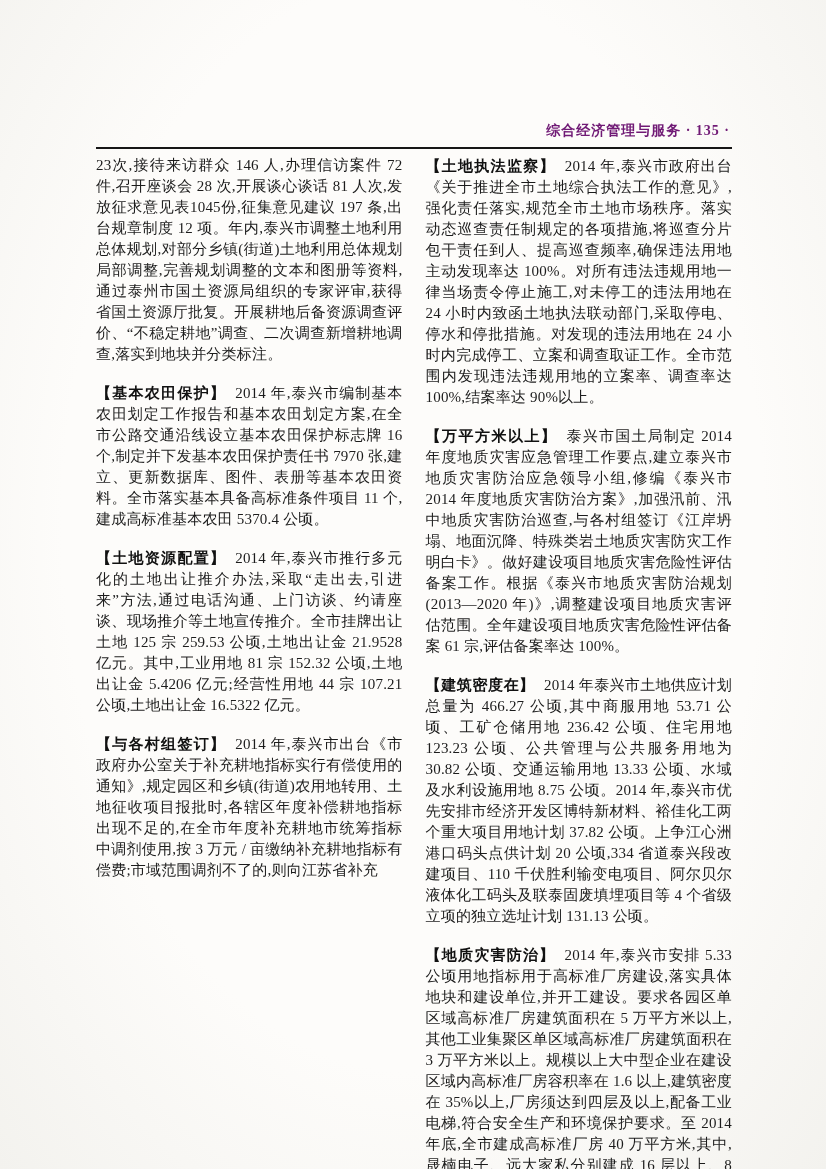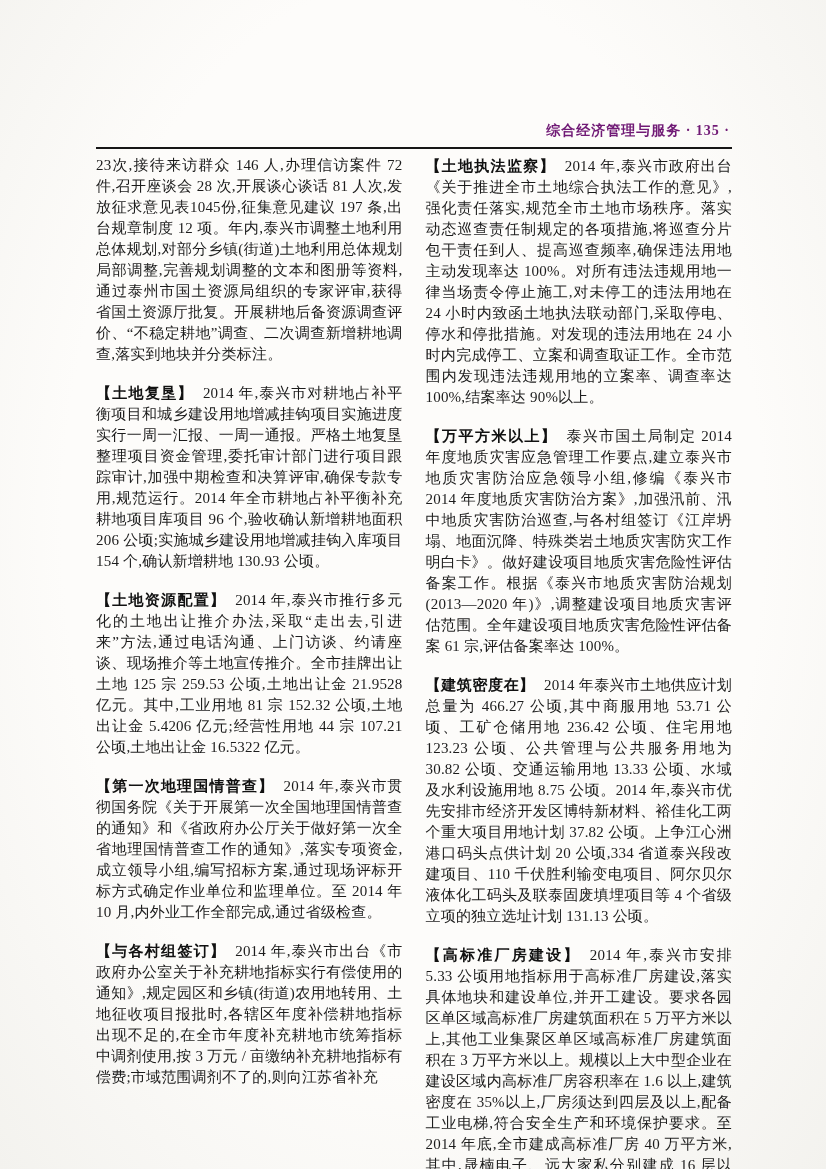--- a/index.html
+++ b/index.html
@@ -64,25 +64,24 @@
 
 <div class="page-content">
   <div class="running-header">
     <span>综合经济管理与服务</span>
     <span>· 135 ·</span>
   </div>
   <hr class="header-rule">
   <div class="columns">
     <div class="column" id="col-left">
         <p class="para"><span>23次,接待来访群众 146 人,办理信访案件 72 件,召开座谈会 28 次,开展谈心谈话 81 人次,发放征求意见表1045份,征集意见建议 197 条,出台规章制度 12 项。年内,泰兴市调整土地利用总体规划,对部分乡镇(街道)土地利用总体规划局部调整,完善规划调整的文本和图册等资料,通过泰州市国土资源局组织的专家评审,获得省国土资源厅批复。开展耕地后备资源调查评价、“不稳定耕地”调查、二次调查新增耕地调查,落实到地块并分类标注。</span></p>
-        <p class="para"><span class="sec-head">【土地复垦】</span><span>2014 年,泰兴市对耕地占补平衡项目和城乡建设用地增减挂钩项目实施进度实行一周一汇报、一周一通报。严格土地复垦整理项目资金管理,委托审计部门进行项目跟踪审计,加强中期检查和决算评审,确保专款专用,规范运行。2014 年全市耕地占补平衡补充耕地项目库项目 96 个,验收确认新增耕地面积 206 公顷;实施城乡建设用地增减挂钩入库项目 154 个,确认新增耕地 130.93 公顷。</span></p>
+        <p class="para"><span class="sec-head">【基本农田保护】</span><span>2014 年,泰兴市编制基本农田划定工作报告和基本农田划定方案,在全市公路交通沿线设立基本农田保护标志牌 16 个,制定并下发基本农田保护责任书 7970 张,建立、更新数据库、图件、表册等基本农田资料。全市落实基本具备高标准条件项目 11 个,建成高标准基本农田 5370.4 公顷。</span></p>
         <p class="para"><span class="sec-head">【土地资源配置】</span><span>2014 年,泰兴市推行多元化的土地出让推介办法,采取“走出去,引进来”方法,通过电话沟通、上门访谈、约请座谈、现场推介等土地宣传推介。全市挂牌出让土地 125 宗 259.53 公顷,土地出让金 21.9528 亿元。其中,工业用地 81 宗 152.32 公顷,土地出让金 5.4206 亿元;经营性用地 44 宗 107.21 公顷,土地出让金 16.5322 亿元。</span></p>
-        <p class="para"><span class="sec-head">【第一次地理国情普查】</span><span>2014 年,泰兴市贯彻国务院《关于开展第一次全国地理国情普查的通知》和《省政府办公厅关于做好第一次全省地理国情普查工作的通知》,落实专项资金,成立领导小组,编写招标方案,通过现场评标开标方式确定作业单位和监理单位。至 2014 年 10 月,内外业工作全部完成,通过省级检查。</span></p>
         <p class="para"><span class="sec-head">【与各村组签订】</span><span>2014 年,泰兴市出台《市政府办公室关于补充耕地指标实行有偿使用的通知》,规定园区和乡镇(街道)农用地转用、土地征收项目报批时,各辖区年度补偿耕地指标出现不足的,在全市年度补充耕地市统筹指标中调剂使用,按 3 万元 / 亩缴纳补充耕地指标有偿费;市域范围调剂不了的,则向江苏省补充</span></p>
       </div>
     <div class="column" id="col-right">
         <p class="para"><span class="sec-head">【土地执法监察】</span><span>2014 年,泰兴市政府出台《关于推进全市土地综合执法工作的意见》,强化责任落实,规范全市土地市场秩序。落实动态巡查责任制规定的各项措施,将巡查分片包干责任到人、提高巡查频率,确保违法用地主动发现率达 100%。对所有违法违规用地一律当场责令停止施工,对未停工的违法用地在 24 小时内致函土地执法联动部门,采取停电、停水和停批措施。对发现的违法用地在 24 小时内完成停工、立案和调查取证工作。全市范围内发现违法违规用地的立案率、调查率达 100%,结案率达 90%以上。</span></p>
         <p class="para"><span class="sec-head">【万平方米以上】</span><span>泰兴市国土局制定 2014 年度地质灾害应急管理工作要点,建立泰兴市地质灾害防治应急领导小组,修编《泰兴市 2014 年度地质灾害防治方案》,加强汛前、汛中地质灾害防治巡查,与各村组签订《江岸坍塌、地面沉降、特殊类岩土地质灾害防灾工作明白卡》。做好建设项目地质灾害危险性评估备案工作。根据《泰兴市地质灾害防治规划(2013—2020 年)》,调整建设项目地质灾害评估范围。全年建设项目地质灾害危险性评估备案 61 宗,评估备案率达 100%。</span></p>
         <p class="para"><span class="sec-head">【建筑密度在】</span><span>2014 年泰兴市土地供应计划总量为 466.27 公顷,其中商服用地 53.71 公顷、工矿仓储用地 236.42 公顷、住宅用地 123.23 公顷、公共管理与公共服务用地为 30.82 公顷、交通运输用地 13.33 公顷、水域及水利设施用地 8.75 公顷。2014 年,泰兴市优先安排市经济开发区博特新材料、裕佳化工两个重大项目用地计划 37.82 公顷。上争江心洲港口码头点供计划 20 公顷,334 省道泰兴段改建项目、110 千伏胜利输变电项目、阿尔贝尔液体化工码头及联泰固废填埋项目等 4 个省级立项的独立选址计划 131.13 公顷。</span></p>
-        <p class="para"><span class="sec-head">【高标准厂房建设】</span><span>2014 年,泰兴市安排 5.33 公顷用地指标用于高标准厂房建设,落实具体地块和建设单位,并开工建设。要求各园区单区域高标准厂房建筑面积在 5 万平方米以上,其他工业集聚区单区域高标准厂房建筑面积在 3 万平方米以上。规模以上大中型企业在建设区域内高标准厂房容积率在 1.6 以上,建筑密度在 35%以上,厂房须达到四层及以上,配备工业电梯,符合安全生产和环境保护要求。至 2014 年底,全市建成高标准厂房 40 万平方米,其中,晟楠电子、远大家私分别建成 16 层以上、8 层以上高标准厂房,容积率在 6.5 以上。</span></p>
+        <p class="para"><span class="sec-head">【地质灾害防治】</span><span>2014 年,泰兴市安排 5.33 公顷用地指标用于高标准厂房建设,落实具体地块和建设单位,并开工建设。要求各园区单区域高标准厂房建筑面积在 5 万平方米以上,其他工业集聚区单区域高标准厂房建筑面积在 3 万平方米以上。规模以上大中型企业在建设区域内高标准厂房容积率在 1.6 以上,建筑密度在 35%以上,厂房须达到四层及以上,配备工业电梯,符合安全生产和环境保护要求。至 2014 年底,全市建成高标准厂房 40 万平方米,其中,晟楠电子、远大家私分别建成 16 层以上、8 层以上高标准厂房,容积率在 6.5 以上。</span></p>
       </div>
   </div>
 </div>
 
 </body></html>

